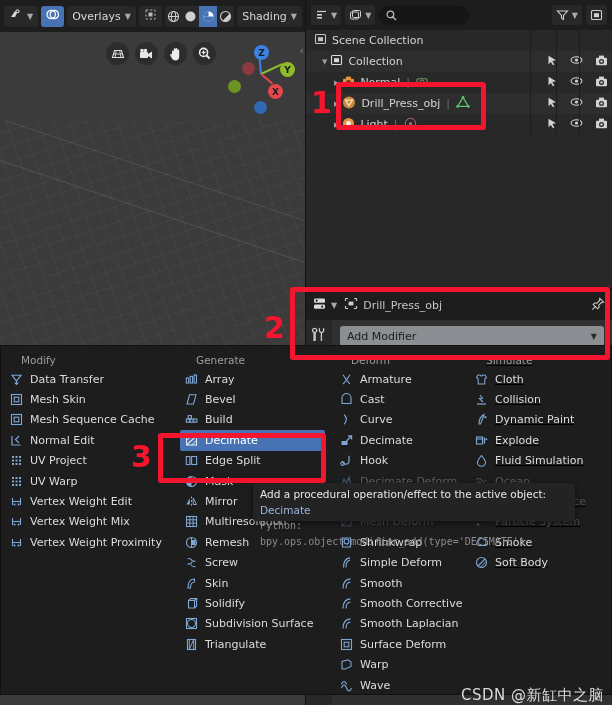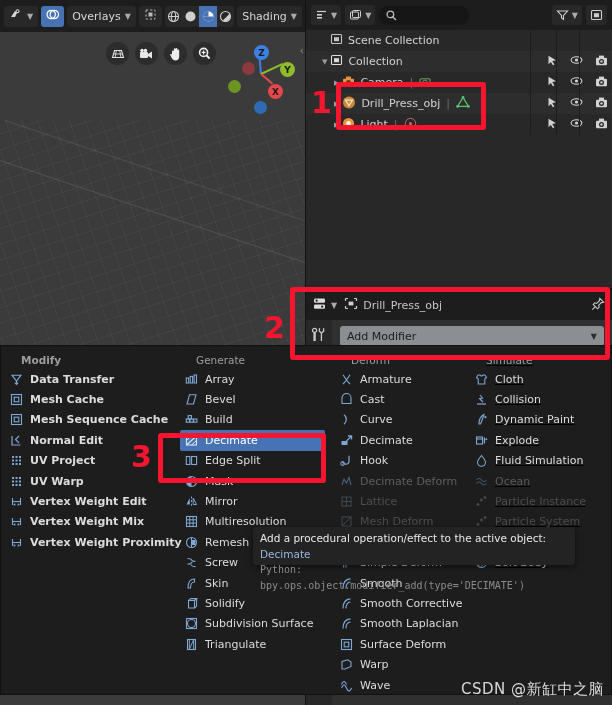--- a/index.html
+++ b/index.html
@@ -93,21 +93,21 @@
     display: flex; align-items: center; padding: 0 7px; gap: 5px; max-width: 128px;
   }
   .ol-search input {
     background: transparent; border: none; outline: none; color: #c8c8c8; font-size: 10px;
     width: 100%; font-family: inherit;
   }
   .ol-spacer { flex: 1; }
   .outl-rows { position: relative; }
   .ol-row {
     height: 21px; display: flex; align-items: center; position: relative;
-    font-size: 11px; color: #d2d2d2; padding-left: 24px;
+    font-size: 11px; color: #d2d2d2; padding-left: 8px;
   }
   .ol-row.alt { background: #2d2d2d; }
   .ol-row .lbl { margin-left: 5px; }
   .ol-right {
     position: absolute; right: 4px; top: 0; height: 21px; display: flex; align-items: center; gap: 12px;
   }
   .ol-sepline { position: absolute; top: 0; bottom: 0; width: 1px; background: #1d1d1d; }
   .tri { font-size: 7px; color: #9a9a9a; margin-right: 3px; }
 
   
@@ -131,59 +131,58 @@
   }
   .add-modifier .am-caret { margin-left: auto; font-size: 8px; color: #2c2c2c; }
 
   
   .menu {
     position: absolute; left: 0; top: 345px; width: 612px; height: 350px;
     background: #1d1d1d; border: 1px solid #111;
     display: flex; padding: 4px 0 0 0;
   }
   .menu-col { position: relative; }
-  .col-modify   { width: 175px; font-weight: bold; }
+  .col-modify   { width: 175px; }
   .col-generate { width: 155px; }
   .col-deform   { width: 135px; }
   .col-simulate { width: 145px; text-decoration: underline; }
   .col-title {
     height: 19px; padding-left: 20px; color: #9d9d9d; font-size: 10.5px;
     display: flex; align-items: center;
   }
   .mi {
     height: 20.4px; display: flex; align-items: center; gap: 7px;
     padding-left: 8px; color: #dcdcdc; font-size: 11px; white-space: nowrap;
   }
   .mi.sel { background: #4772b3; color: #ffffff; margin: 0 6px 0 4px; border-radius: 2px; padding-left: 4px; }
   .mi .mi-ico { width: 14px; height: 14px; flex: 0 0 14px; display: flex; align-items: center; justify-content: center; }
 
   
   .tooltip {
     position: absolute; left: 253px; top: 483px; width: 322px; height: 38px;
     background: #232323; border-radius: 3px; padding: 3px 7px;
     box-shadow: 0 2px 7px rgba(0,0,0,0.55);
-    margin-top: 44px;
   }
   .tt-line1 { color: #e8e8e8; font-size: 10.5px; line-height: 16px; }
   .tt-line1 .tt-val { color: #9ab6e0; }
   .tt-line2 {
     color: #8a8a8a; font-size: 10px; line-height: 16px;
     font-family: "DejaVu Sans Mono", "Liberation Mono", monospace;
   }
 
   
   .redbox { position: absolute; border: 5px solid #f5152f; border-radius: 3px; pointer-events: none; }
   .rednum {
     position: absolute; color: #f5152f; font-weight: bold; font-size: 30px;
     font-family: "DejaVu Sans", "Liberation Sans", sans-serif; line-height: 1;
   }
 
   
   .watermark {
-    position: absolute; right: 8px; bottom: 6px; color: #d9d9d9;
+    position: absolute; right: 8px; bottom: 0; color: #d9d9d9;
     font-size: 15px; letter-spacing: 0.5px;
   }
 
   
   .edge-v { position: absolute; left: 305px; top: 0; width: 2px; height: 705px; background: #121212; }
   .edge-h { position: absolute; left: 306px; top: 288px; width: 306px; height: 2px; background: #121212; }
 </style>
 </head>
 <body>
 
@@ -411,21 +410,21 @@
 
       <div class="ol-row" style="padding-left:28px;">
         <span class="tri">▶</span>
         <span>
           <svg width="13" height="11" viewBox="0 0 13 11">
               <rect x="1" y="2.8" width="11" height="7.4" rx="1" fill="#e8913f"></rect>
               <rect x="4" y="0.6" width="5" height="2.4" fill="#e8913f"></rect>
               <circle cx="6.5" cy="6.4" r="2.5" fill="#5b3a18"></circle>
             </svg>
         </span>
-        <span class="lbl">Camera</span>
+        <span class="lbl">Normal</span>
         <span style="margin-left:6px;color:#6d6d6d;">|</span>
         <span style="margin-left:6px;">
           <svg width="13" height="11" viewBox="0 0 13 11">
               <rect x="1" y="2.8" width="10" height="7" rx="1" fill="none" stroke="#6f9a5e" stroke-width="1.1"></rect>
               <circle cx="6" cy="6.3" r="2.2" fill="none" stroke="#6f9a5e" stroke-width="1"></circle>
             </svg>
         </span>
         <span class="ol-right">
           <span>
             <svg width="11" height="11" viewBox="0 0 11 11">
@@ -604,21 +603,21 @@
           </span>
         <span>Data Transfer</span>
       </div>
       <div class="mi">
         <span class="mi-ico">
             <svg width="13" height="13" viewBox="0 0 13 13">
               <rect x="1.5" y="1.5" width="10" height="10" fill="none" stroke="#7fa7d4" stroke-width="1.1"></rect>
               <rect x="4.2" y="4.2" width="4.6" height="4.6" fill="none" stroke="#7fa7d4" stroke-width="1.1"></rect>
             </svg>
           </span>
-        <span>Mesh Cache</span>
+        <span>Mesh Skin</span>
       </div>
       <div class="mi">
         <span class="mi-ico">
             <svg width="13" height="13" viewBox="0 0 13 13">
               <rect x="1.5" y="1.5" width="10" height="10" fill="none" stroke="#7fa7d4" stroke-width="1.1"></rect>
               <rect x="4.2" y="4.2" width="4.6" height="4.6" fill="none" stroke="#7fa7d4" stroke-width="1.1"></rect>
             </svg>
           </span>
         <span>Mesh Sequence Cache</span>
       </div>

